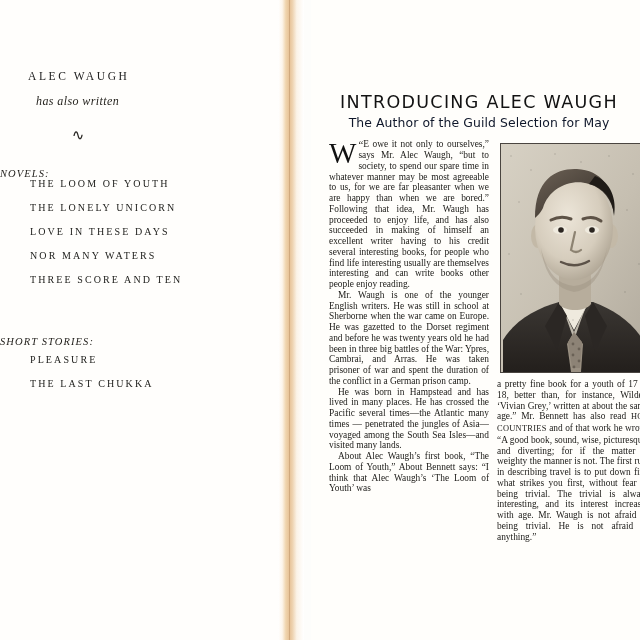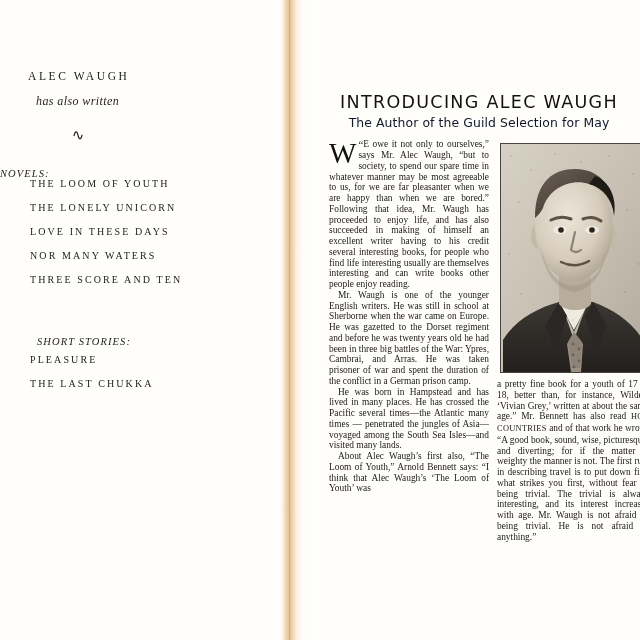--- a/index.html
+++ b/index.html
@@ -86,21 +86,21 @@
   }
   .sect-head {
     position: absolute;
     left: 0px;
     font-style: italic;
     font-size: 10.5px;
     letter-spacing: 1.1px;
     color: #201e1a;
   }
   #novels-head { top: 168px; font-style: italic; }
-  #shorts-head { top: 336px; padding-left: 37px; }
+  #shorts-head { top: 336px; }
   .booklist {
     position: absolute;
     left: 30px;
     margin: 0;
     padding: 0;
     list-style: none;
   }
   #novels-list { top: 178px; }
   #shorts-list { top: 354px; }
   .booklist li {
@@ -329,21 +329,21 @@
         </g>
       </svg>
     </div>
 
     <div class="col" id="col-1">
       <p>
         <span class="dropcap">W</span><span class="openquote">“</span><span>E owe it not only to ourselves,” says Mr. Alec Waugh, “but to society, to spend our spare time in whatever manner may be most agreeable to us, for we are far pleasanter when we are happy than when we are bored.” Following that idea, Mr. Waugh has proceeded to enjoy life, and has also succeeded in making of himself an excellent writer having to his credit several interesting books, for people who find life interesting usually are themselves interesting and can write books other people enjoy reading.</span>
       </p>
       <p>Mr. Waugh is one of the younger English writers. He was still in school at Sherborne when the war came on Europe. He was gazetted to the Dorset regiment and before he was twenty years old he had been in three big battles of the War: Ypres, Cambrai, and Arras. He was taken prisoner of war and spent the duration of the conflict in a German prison camp.</p>
       <p>He was born in Hampstead and has lived in many places. He has crossed the Pacific several times—the Atlantic many times — penetrated the jungles of Asia—voyaged among the South Sea Isles—and visited many lands.</p>
-      <p>About Alec Waugh’s first also, “The Loom of Youth,” Arnold Bennett says: “I think that Alec Waugh’s ‘The Loom of Youth’ was</p>
+      <p>About Alec Waugh’s first book, “The Loom of Youth,” About Bennett says: “I think that Alec Waugh’s ‘The Loom of Youth’ was</p>
     </div>
 
     <div class="col" id="col-2">
       <p><span>a pretty fine book for a youth of 17 or 18, better than, for instance, Wilde’s ‘Vivian Grey,’ written at about the same age.” Mr. Bennett has also read </span><span class="smallcaps">HOT COUNTRIES</span><span> and of that work he wrote: “A good book, sound, wise, picturesque, and diverting; for if the matter is weighty the manner is not. The first rule in describing travel is to put down first what strikes you first, without fear of being trivial. The trivial is always interesting, and its interest increases with age. Mr. Waugh is not afraid of being trivial. He is not afraid of anything.”</span>
       </p>
     </div>
 
   </div>
 </div>
 

